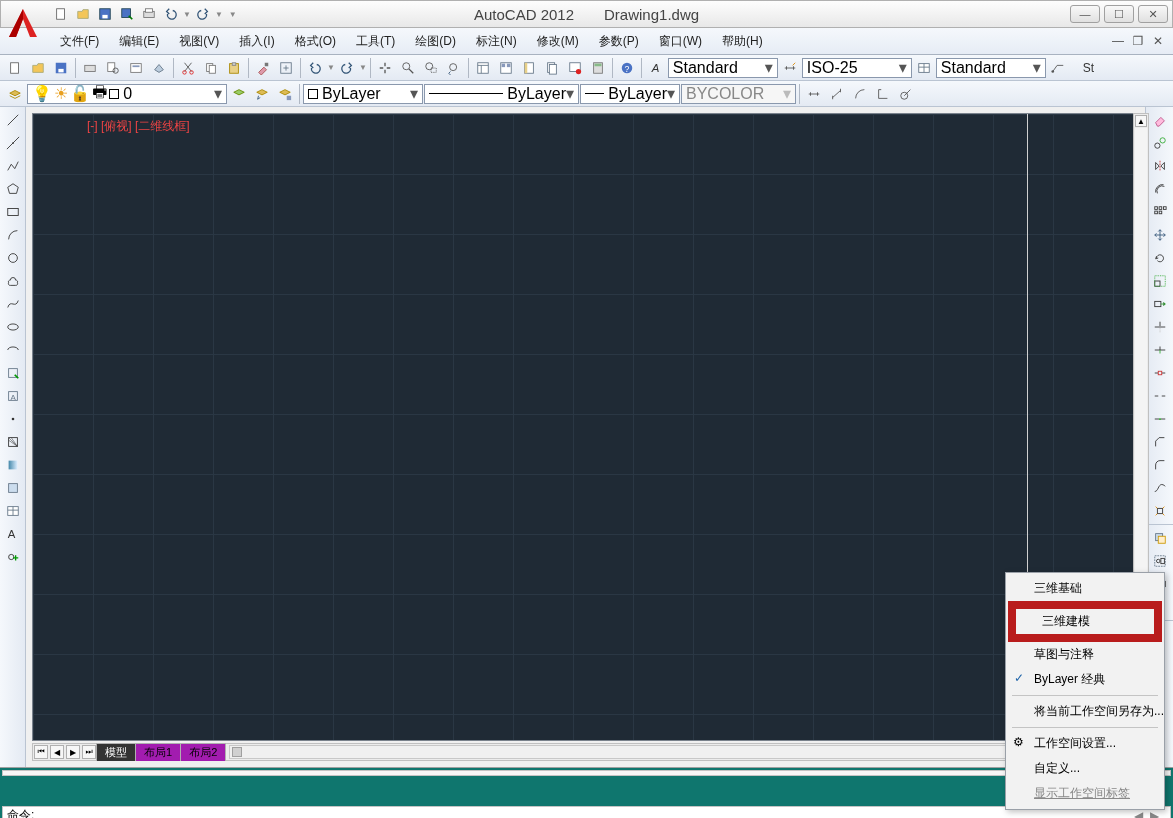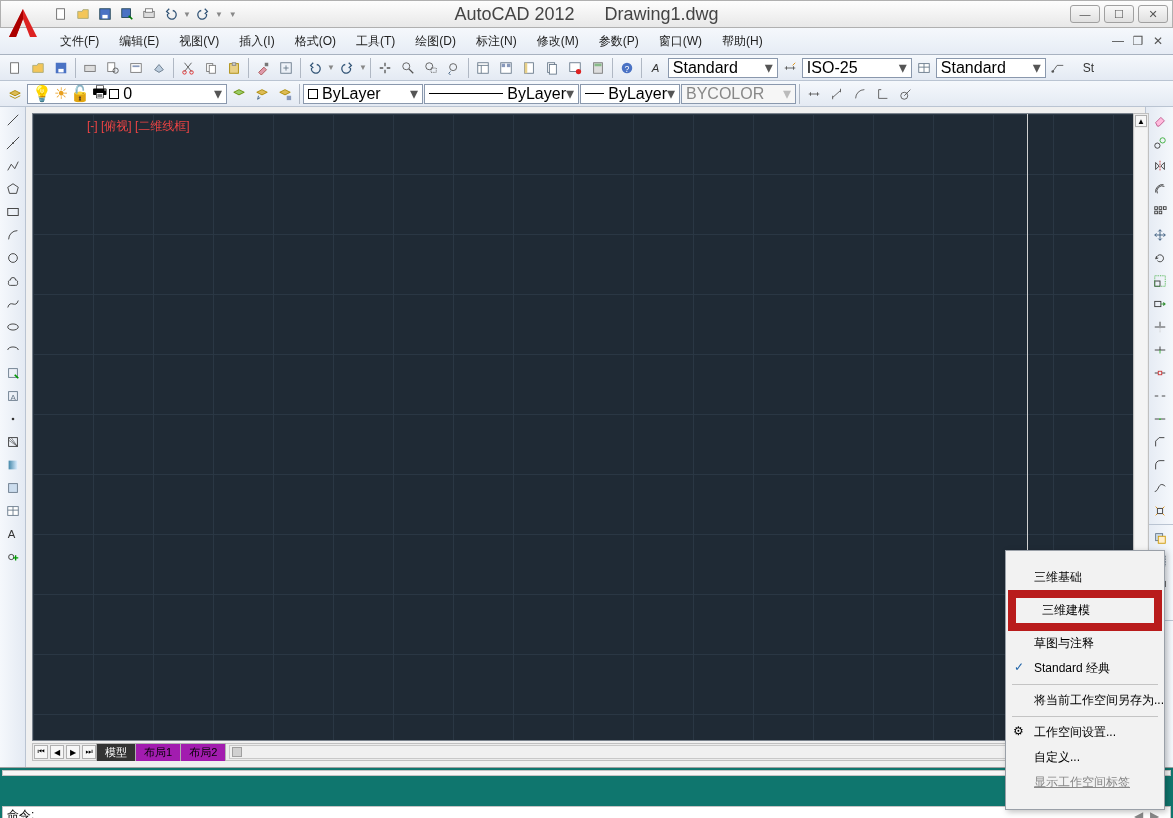--- a/index.html
+++ b/index.html
@@ -4,21 +4,21 @@
 <style>
 * { margin:0; padding:0; box-sizing:border-box; font-family:"Microsoft YaHei","SimSun",Arial,sans-serif; }
 body { width:1173px; height:818px; background:#fff; overflow:hidden; font-size:12px; }
 
 
 .titlebar { height:28px; background:linear-gradient(#fdfdfd,#e8e8e8); border:1px solid #b0b0b0; display:flex; align-items:center; position:relative; }
 .app-icon { width:40px; height:40px; position:absolute; left:2px; top:2px; z-index:10; }
 .app-icon svg { width:40px; height:40px; }
 .qat { margin-left:50px; display:flex; gap:2px; align-items:center; }
 .qat-btn { width:20px; height:20px; display:flex; align-items:center; justify-content:center; cursor:pointer; color:#333; }
-.title-center { position:absolute; left:50%; transform:translateX(-50%); display:flex; gap:30px; font-size:18px; color:#444;align-items:flex-end; }
+.title-center { position:absolute; left:50%; transform:translateX(-50%); display:flex; gap:30px; font-size:15px; color:#444;align-items:flex-end; }
 .win-controls { position:absolute; right:4px; top:4px; display:flex; gap:4px; }
 .win-btn { width:30px; height:18px; border:1px solid #a0a0a0; background:linear-gradient(#f8f8f8,#e0e0e0); border-radius:3px; display:flex; align-items:center; justify-content:center; font-size:11px; color:#555; cursor:pointer; }
 
 
 .menubar { height:27px; background:linear-gradient(#f5f8fc,#e6ecf5); border-bottom:1px solid #a8b2c0; display:flex; align-items:center; padding-left:50px; font-size:12px; color:#222; }
 .menu-item { padding:2px 10px; cursor:pointer; }
 .menubar-right { margin-left:auto; margin-right:6px; display:flex; gap:2px; }
 .menubar-right .icon-btn { width:18px; height:14px; display:flex; align-items:center; justify-content:center; color:#555; cursor:pointer; }
 
 
@@ -69,21 +69,21 @@
 
 .cmdarea { height:54px; background:#0f766e; border-top:1px solid #a0a0a0; display:flex; flex-direction:column;gap:28px; }
 .cmd-history { flex:1; background:#f7f7f7; border:1px solid #c4c4c4; margin:2px; padding:2px 4px; font-size:12px; color:#333; overflow:hidden; }
 .cmd-input-row { height:20px; background:#fff; border:1px solid #c4c4c4; margin:0 2px 2px 2px; display:flex; align-items:center; padding:0 4px; font-size:12px; }
 .cmd-arrow { width:16px; color:#888; cursor:pointer; }
 
 
 .statusbar { height:26px; background:linear-gradient(#f0f3f8,#dce2eb); border-top:1px solid #a8b2c0; }
 
 
-.context-menu { position:absolute; right:8px; bottom:8px; width:160px; background:#f2f2f2; border:1px solid #9aa0a8; box-shadow:2px 2px 6px rgba(0,0,0,.25); padding:14px 2px; font-size:12px; z-index:50; }
+.context-menu { position:absolute; right:8px; bottom:8px; width:160px; background:#f2f2f2; border:1px solid #9aa0a8; box-shadow:2px 2px 6px rgba(0,0,0,.25); padding:3px 2px; font-size:12px; z-index:50; }
 .context-menu .cm-item { padding:4px 8px 4px 26px; cursor:pointer; position:relative; white-space:nowrap; }
 .context-menu .cm-sep { height:1px; background:#c4c4c4; margin:3px 4px; }
 .context-menu .check { position:absolute; left:6px; color:#2266aa; }
 .context-menu .highlight { border:8px solid #b91c1c; }
 .cm-grayed { color:#888;text-decoration:underline; }
 
 .small-icon { width:14px; height:14px; }
 svg { display:block; }
 </style>
 </head>
@@ -740,20 +740,20 @@
     <span class="cmd-arrow">▶</span>
   </div>
 </div>
 
 <div class="statusbar"></div>
 
 <div class="context-menu">
   <div class="cm-item">三维基础</div>
   <div class="cm-item highlight">三维建模</div>
   <div class="cm-item">草图与注释</div>
-  <div class="cm-item"><span class="check">✓</span><span>Standard 经典</span></div>
+  <div class="cm-item"><span class="check">✓</span><span>ByLayer 经典</span></div>
   <div class="cm-sep"></div>
   <div class="cm-item">将当前工作空间另存为...</div>
   <div class="cm-sep"></div>
   <div class="cm-item"><span style="position:absolute;left:5px">⚙</span><span>工作空间设置...</span></div>
   <div class="cm-item">自定义...</div>
   <div class="cm-item cm-grayed">显示工作空间标签</div>
 </div>
 
 </body></html>

